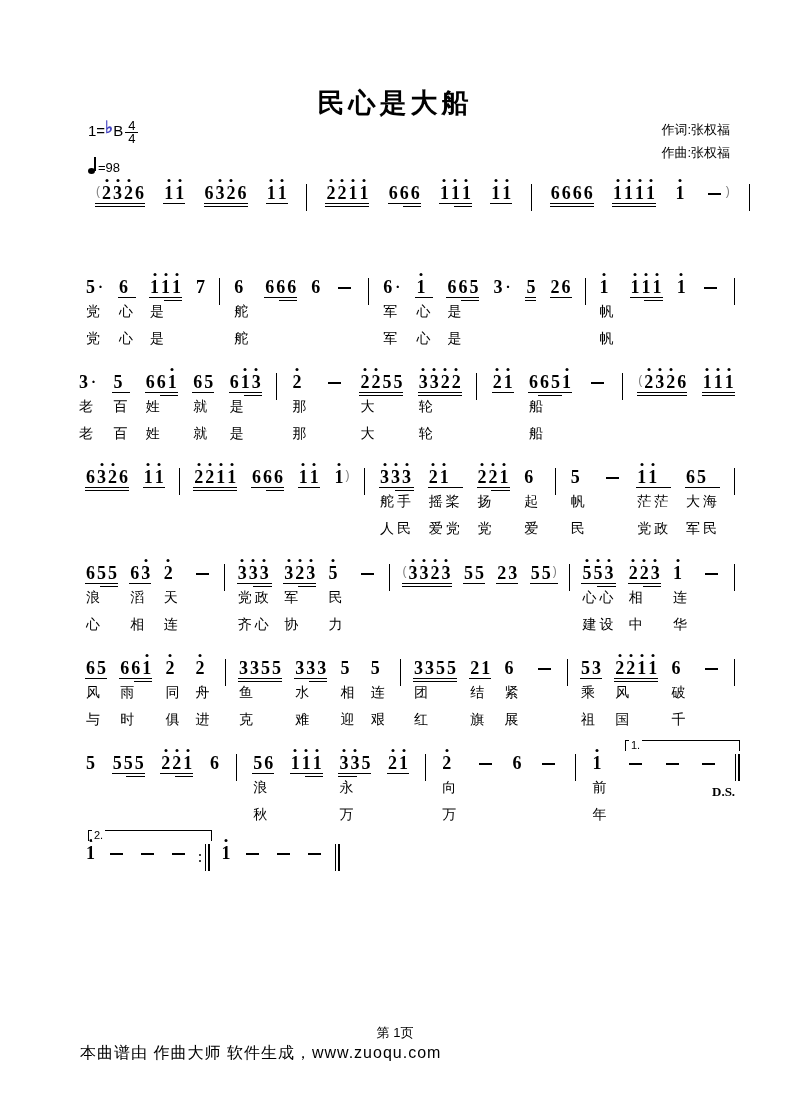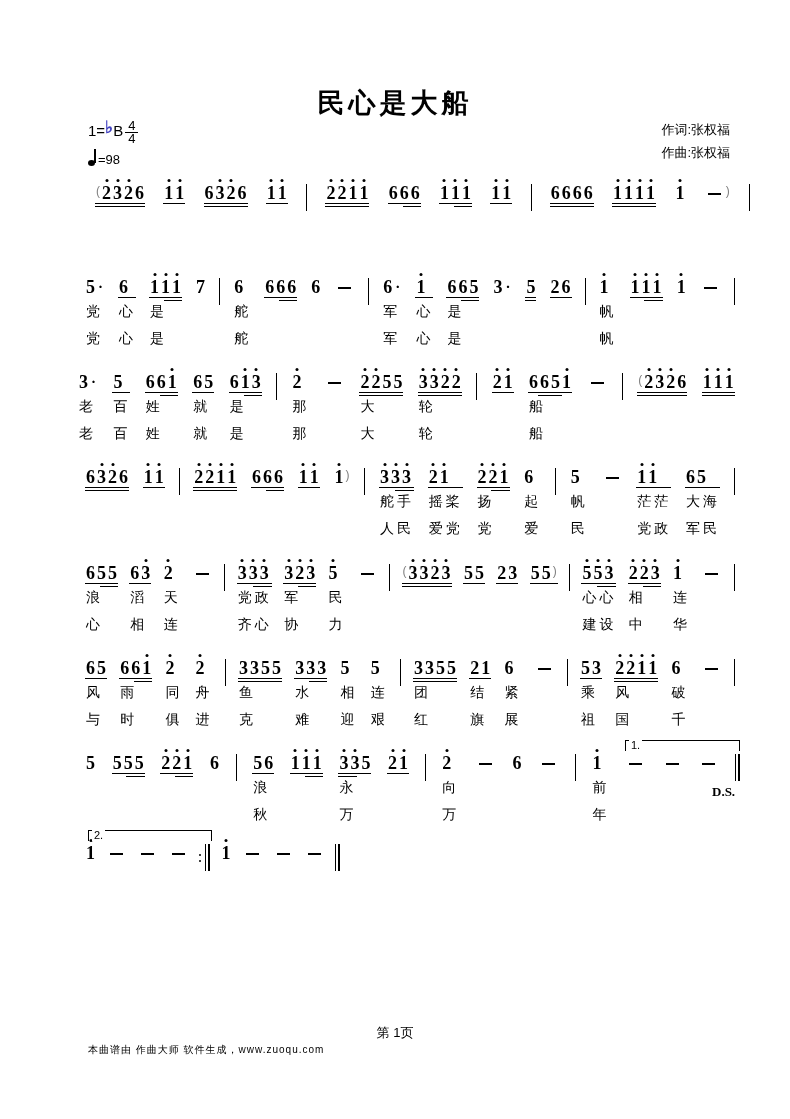--- a/index.html
+++ b/index.html
@@ -9,21 +9,21 @@
   }
   
   .title{position:absolute;top:85px;left:0;width:100%;text-align:center;
     font-size:27px;font-weight:bold;letter-spacing:4px;}
   .credits{position:absolute;top:118px;right:60px;font-size:13px;line-height:23px;text-align:left;}
   .keysig{position:absolute;left:88px;top:120px;font-size:15px;}
   .keysig .flat{color:#4343c0;font-size:17px;font-weight:bold;position:relative;top:-3px;}
   .frac{display:inline-block;vertical-align:middle;text-align:center;font-size:13px;line-height:12px;margin-left:2px;}
   .frac .num{display:block;border-bottom:1px solid #000;padding:0 3px;}
   .frac .den{display:block;padding:0 3px;}
-  .tempo{position:absolute;left:88px;top:152px;font-size:13px;text-align:center;}
+  .tempo{position:absolute;left:88px;top:160px;font-size:13px;text-align:center;}
   .qnote{display:inline-block;width:7px;height:6px;background:#000;border-radius:50%;position:relative;top:2px;margin-right:3px;}
   .qnote::after{content:"";position:absolute;right:-1px;bottom:3px;width:2px;height:14px;background:#000;}
   
   .system{position:absolute;display:flex;justify-content:space-between;align-items:flex-start;}
   .cell{display:flex;flex-direction:column;}
   .notes{position:relative;display:flex;align-items:flex-end;padding:7px 0 6px;height:17px;}
   .nd{position:relative;display:inline-block;font-family:"Liberation Serif",serif;
     font-weight:bold;font-size:18px;line-height:17px;margin:0 1px;}
   .da{position:absolute;top:-6px;left:50%;transform:translateX(-50%);
     width:3px;height:3px;border-radius:50%;background:#000;}
@@ -37,21 +37,21 @@
   .bar .l1{width:1px;height:27px;background:#000;}
   .bar .l2{width:2px;height:27px;background:#000;}
   .bar .rd{display:flex;flex-direction:column;gap:4px;margin-right:2px;}
   .bar .rd i{width:2px;height:2px;background:#000;border-radius:50%;}
   .volta{position:absolute;height:10px;border-top:1px solid #000;
     border-left:1px solid #000;border-right:1px solid #000;}
   .volta span{position:absolute;left:3px;top:-2px;font-size:11px;background:#fff;padding:0 2px;}
   .dsmark{position:absolute;font-family:"Liberation Serif",serif;font-size:13px;font-weight:bold;}
   
   .pagenum{position:absolute;top:1024px;left:0;width:100%;text-align:center;font-size:13px;}
-  .genline{position:absolute;top:1043px;left:88px;font-size:10px;letter-spacing:1px;}
+  .genline{position:absolute;top:1043px;left:80px;font-size:16px;letter-spacing:1px;}
 </style>
 </head>
 <body>
 
 <div class="title">民心是大船</div>
 
 <div class="credits">
   <div>作词:张权福</div>
   <div>作曲:张权福</div>
 </div>

